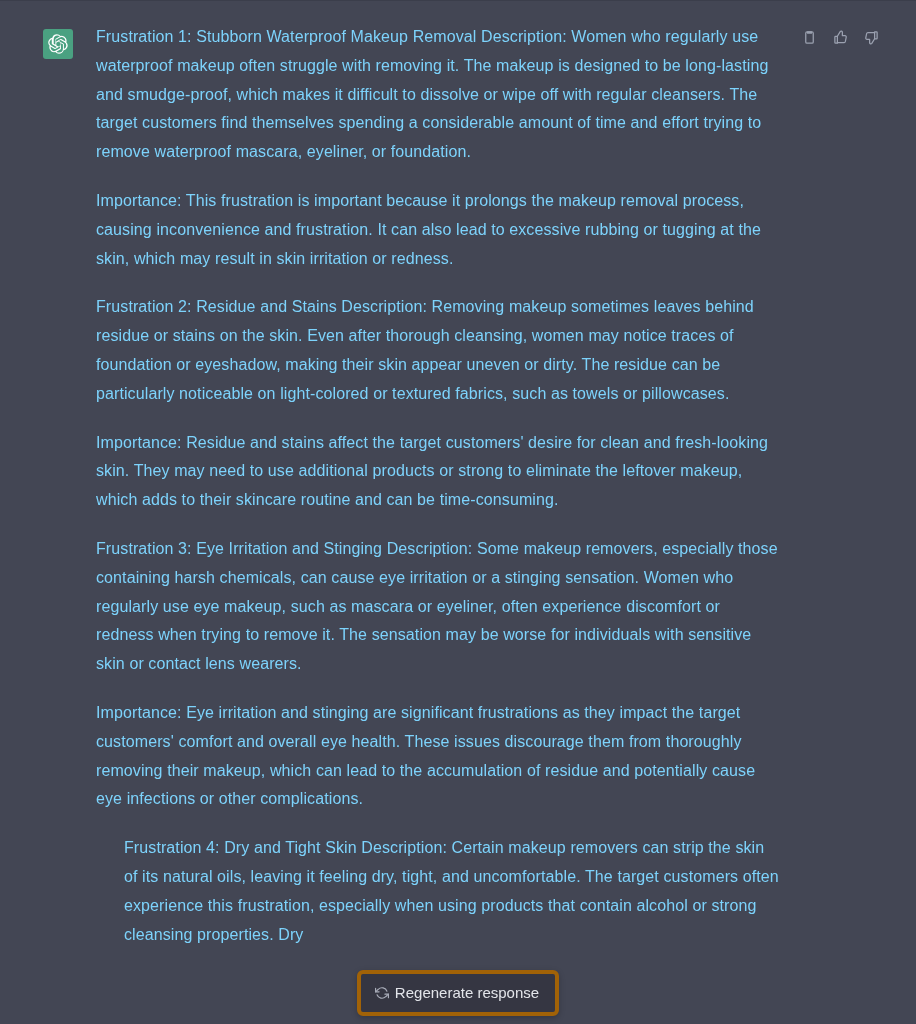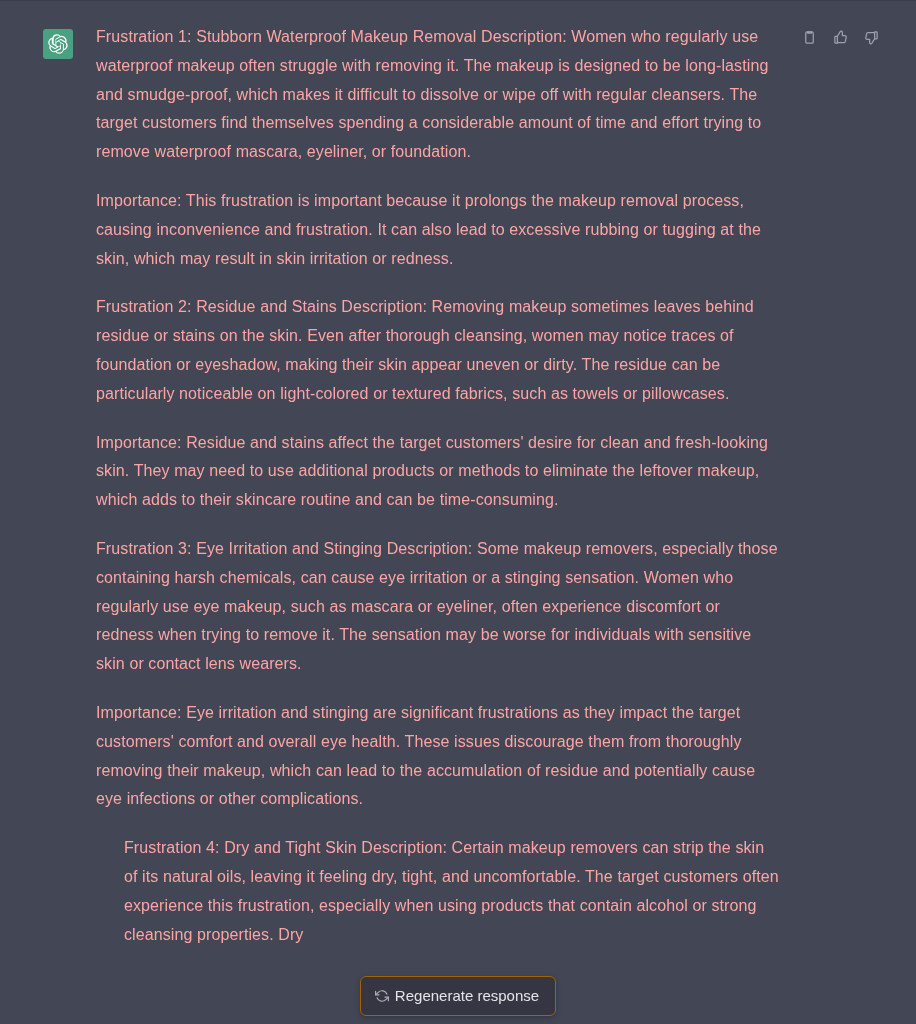--- a/index.html
+++ b/index.html
@@ -53,21 +53,21 @@
   .avatar svg { display: block; }
 
   
   .body-col {
     flex: 1 1 auto;
     min-width: 0;
     padding-right: 20px;
   }
   .prose {
     width: 683px;
-    color: #fca5a5;
+    color: #7dd3fc;
     font-size: 16px;
     line-height: 28.8px;
     letter-spacing: 0.1px;
   }
   .prose p {
     margin: 0 0 20px 0;
   }
   .prose p:last-child { margin-bottom: 0; margin-left: 28px; }
 
   
@@ -99,21 +99,21 @@
     display: flex;
     justify-content: center;
     pointer-events: none;
   }
   .regen-btn {
     pointer-events: auto;
     display: inline-flex;
     align-items: center;
     gap: 5px;
     background: #353642;
-    border: 1px solid #a16207;
+    border: 4px solid #a16207;
     border-radius: 6px;
     color: #e3e5ea;
     font-size: 15px;
     line-height: 1;
     padding: 11px 16px 12px 14px;
     cursor: pointer;
     font-family: "Liberation Sans", sans-serif;
     box-shadow: 0 2px 6px rgba(0,0,0,0.22);
   }
   .regen-icon {
@@ -144,21 +144,21 @@
       </div>
     </div>
 
     <div class="body-col">
       <div class="prose">
         <p>Frustration 1: Stubborn Waterproof Makeup Removal
 Description: Women who regularly use waterproof makeup often struggle with removing it. The makeup is designed to be long-lasting and smudge-proof, which makes it difficult to dissolve or wipe off with regular cleansers. The target customers find themselves spending a considerable amount of time and effort trying to remove waterproof mascara, eyeliner, or foundation.</p>
         <p>Importance: This frustration is important because it prolongs the makeup removal process, causing inconvenience and frustration. It can also lead to excessive rubbing or tugging at the skin, which may result in skin irritation or redness.</p>
         <p>Frustration 2: Residue and Stains
 Description: Removing makeup sometimes leaves behind residue or stains on the skin. Even after thorough cleansing, women may notice traces of foundation or eyeshadow, making their skin appear uneven or dirty. The residue can be particularly noticeable on light-colored or textured fabrics, such as towels or pillowcases.</p>
-        <p>Importance: Residue and stains affect the target customers' desire for clean and fresh-looking skin. They may need to use additional products or methods to eliminate the leftover makeup, which adds to their skincare routine and can be time-consuming.</p>
+        <p>Importance: Residue and stains affect the target customers' desire for clean and fresh-looking skin. They may need to use additional products or strong to eliminate the leftover makeup, which adds to their skincare routine and can be time-consuming.</p>
         <p>Frustration 3: Eye Irritation and Stinging
 Description: Some makeup removers, especially those containing harsh chemicals, can cause eye irritation or a stinging sensation. Women who regularly use eye makeup, such as mascara or eyeliner, often experience discomfort or redness when trying to remove it. The sensation may be worse for individuals with sensitive skin or contact lens wearers.</p>
         <p>Importance: Eye irritation and stinging are significant frustrations as they impact the target customers' comfort and overall eye health. These issues discourage them from thoroughly removing their makeup, which can lead to the accumulation of residue and potentially cause eye infections or other complications.</p>
         <p>Frustration 4: Dry and Tight Skin
 Description: Certain makeup removers can strip the skin of its natural oils, leaving it feeling dry, tight, and uncomfortable. The target customers often experience this frustration, especially when using products that contain alcohol or strong cleansing properties. Dry</p>
       </div>
     </div>
 
   </div>
 

